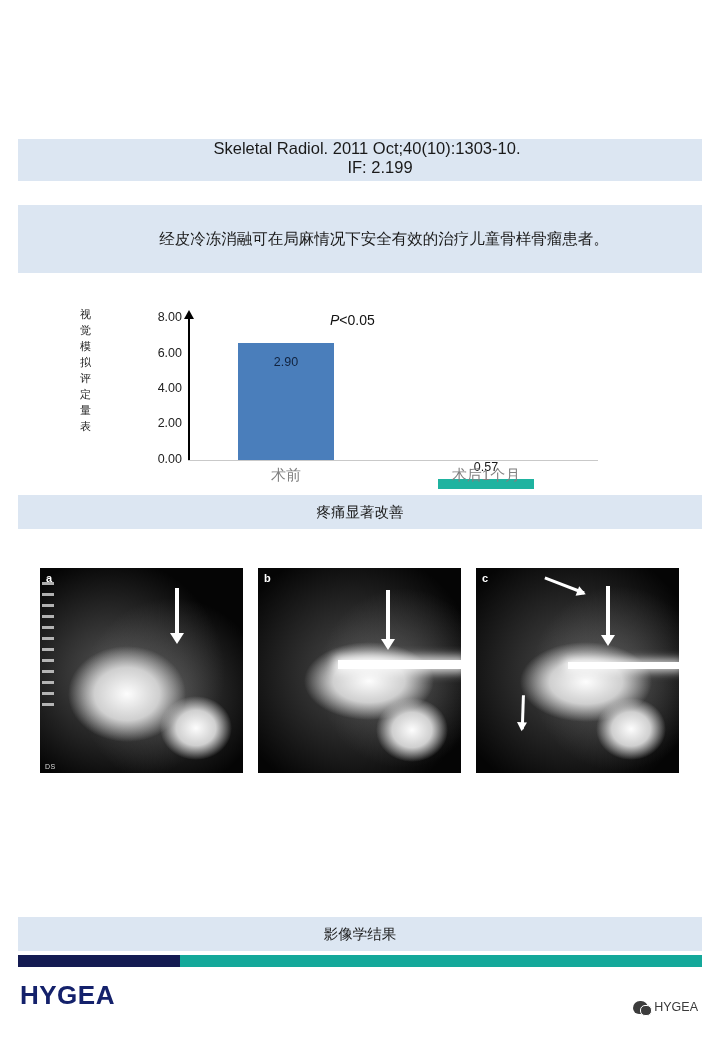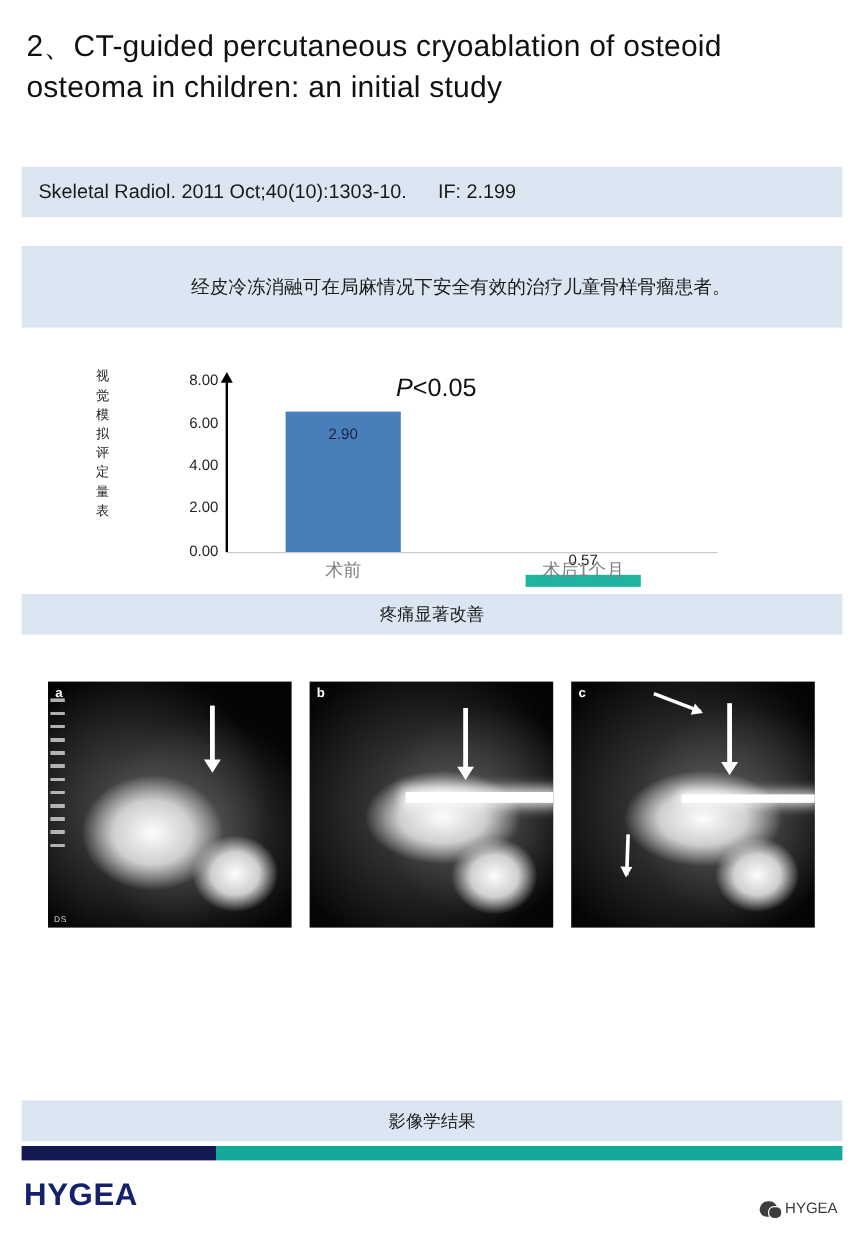--- a/index.html
+++ b/index.html
@@ -25,20 +25,21 @@
   }
 
   
   .citation-bar {
     position: absolute;
     left: 18px; top: 139px; width: 684px; height: 42px;
     background: #dce6f2;
     display: flex;
     align-items: center;
     padding-left: 14px;
+    flex-direction: column;
   }
   .citation-text {
     font-size: 16.5px;
     color: #1a1a1a;
     white-space: pre;
   }
 
   
   .conclusion-bar {
     position: absolute;
@@ -117,21 +118,21 @@
   .xtick {
     position: absolute;
     top: 148px;
     font-size: 15px;
     color: #808080;
     text-align: center;
   }
   .pvalue {
     position: absolute;
     left: 330px; top: 312px;
-    font-size: 21px;
+    font-size: 14px;
     color: #111;
   }
   .pvalue i { font-style: italic; }
 
   .bullet-block {
     position: absolute;
     left: 480px; top: 334px;
     width: 215px;
     font-size: 12.8px;
     line-height: 21px;
@@ -288,21 +289,20 @@
     border-radius: 5px;
     background: #3c3c3c;
     border: 1.5px solid #ffffff;
   }
 </style>
 </head>
 <body>
 
 <div class="page">
 
-  <div class="title">2、CT-guided percutaneous cryoablation of osteoid osteoma in children: an initial study</div>
 
   <div class="citation-bar">
     <span class="citation-text">Skeletal Radiol. 2011 Oct;40(10):1303-10.</span>
     <span class="citation-text" style="margin-left:26px;">IF: 2.199</span>
   </div>
 
   <div class="conclusion-bar">
     <span class="conclusion-text">经皮冷冻消融可在局麻情况下安全有效的治疗儿童骨样骨瘤患者。</span>
   </div>
 

